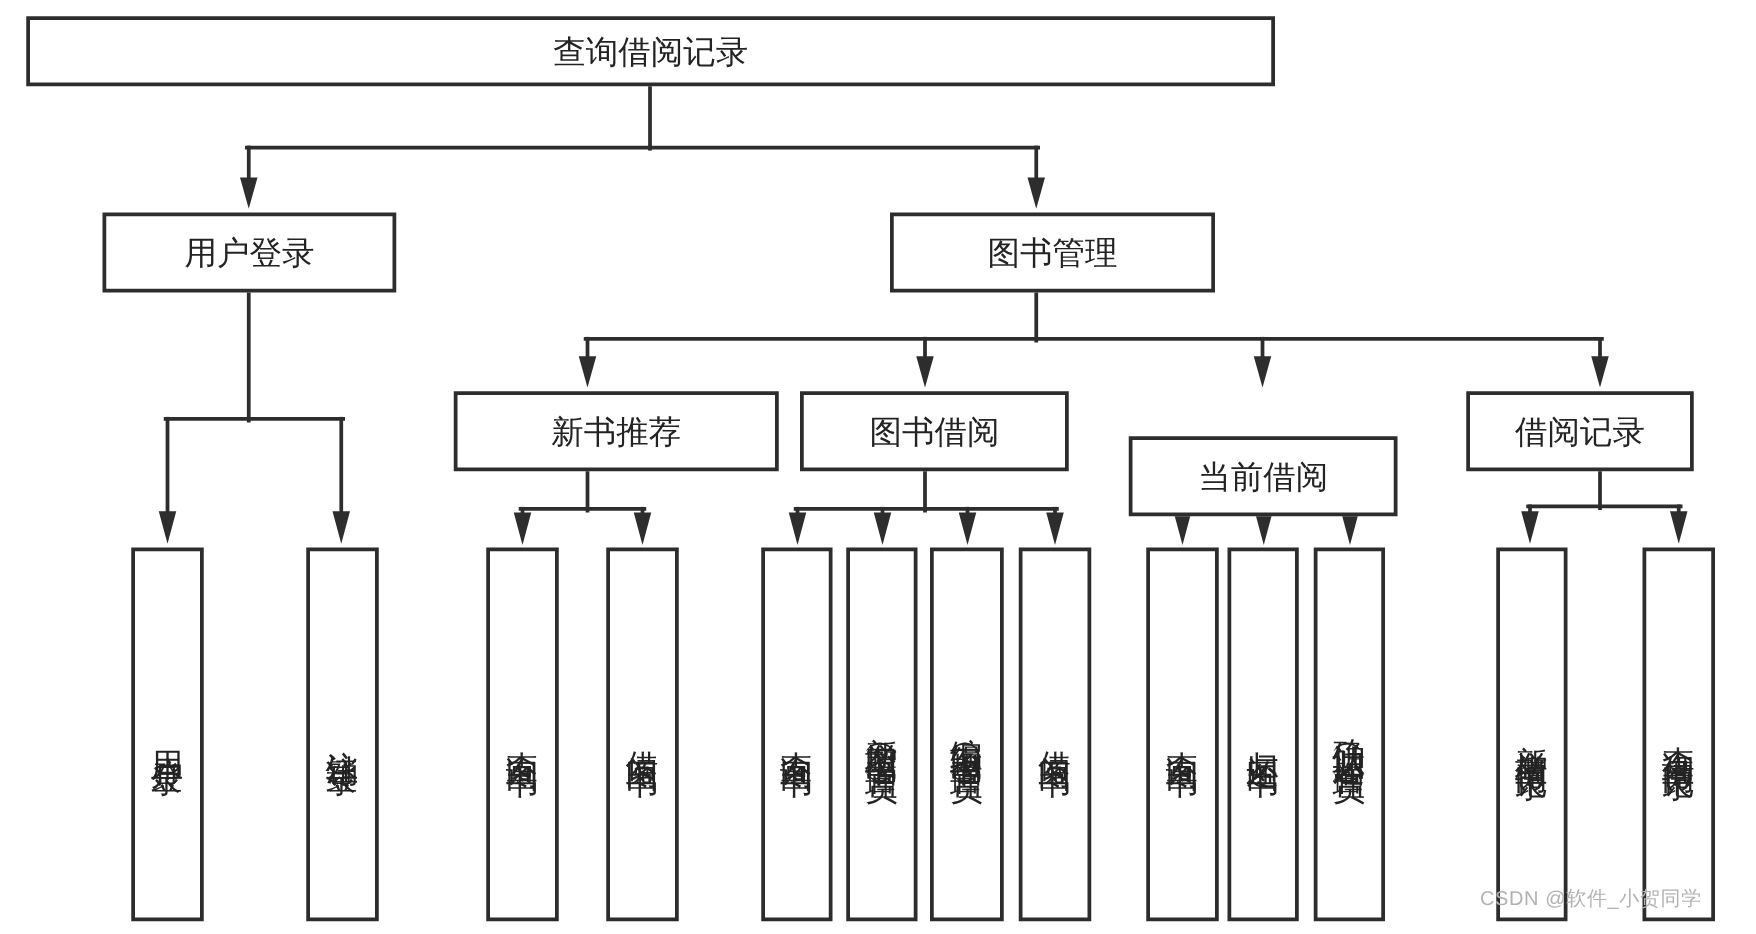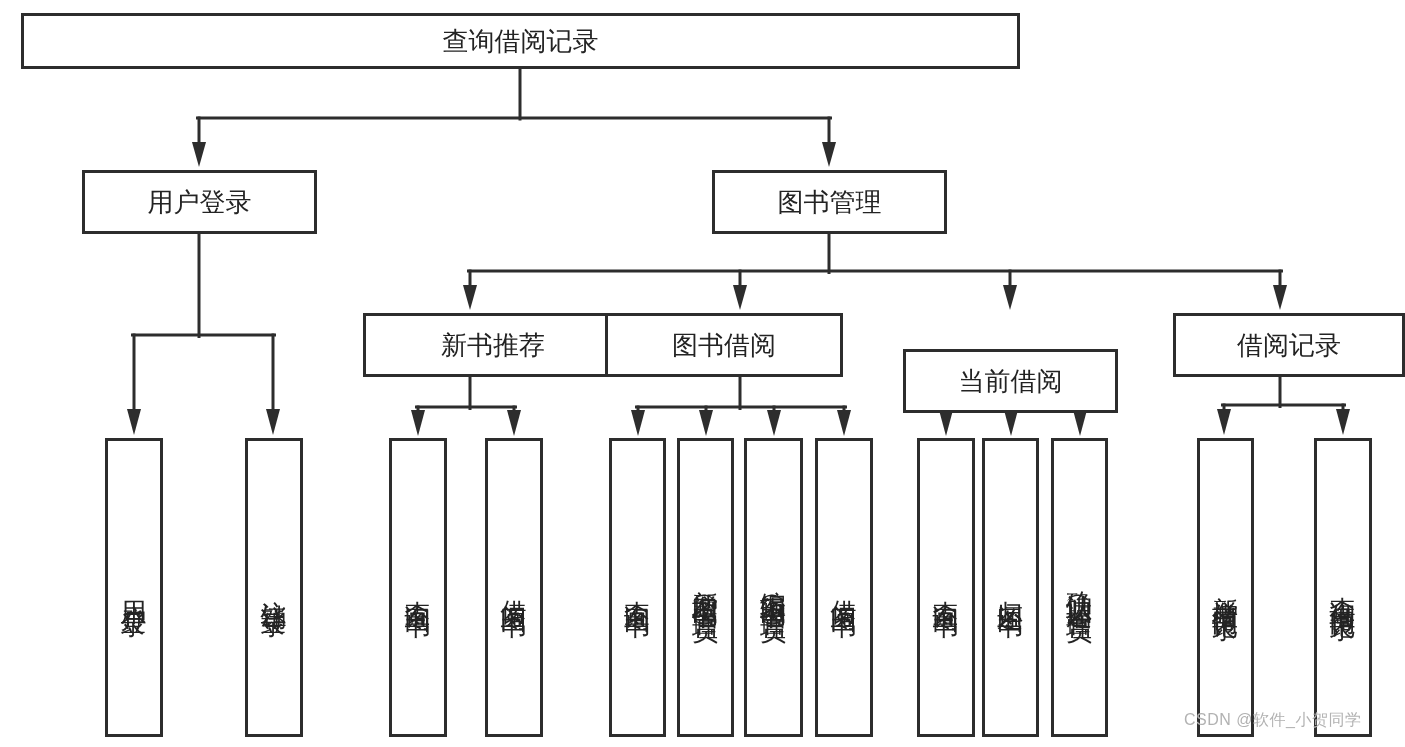--- a/index.html
+++ b/index.html
@@ -111,26 +111,26 @@
     <line x1="1222.5" y1="405" x2="1344.5" y2="405"></line>
     <line x1="1224" y1="405" x2="1224" y2="412"></line>
     <polygon points="1217,409 1231,409 1224,435"></polygon>
     <line x1="1343" y1="405" x2="1343" y2="412"></line>
     <polygon points="1336,409 1350,409 1343,435"></polygon>
   </svg>
 
   <div class="box h" style="left:21px;top:13px;width:999px;height:56px;">查询借阅记录</div>
 
   <div class="box h" style="left:82px;top:170px;width:235px;height:64px;">用户登录</div>
-  <div class="box h" style="left:712px;top:170px;width:235px;height:64px;">图书管理</div>
+  <div class="box h" style="left:712px;top:170px;width:260px;height:64px;">图书管理</div>
 
   <div class="box h" style="left:363px;top:313px;width:260px;height:64px;">新书推荐</div>
-  <div class="box h" style="left:605px;top:313px;width:238px;height:64px;">图书借阅</div>
+  <div class="box h" style="left:640px;top:313px;width:215px;height:64px;">图书借阅</div>
   <div class="box h" style="left:903px;top:313px;width:215px;height:64px;margin-top:36px;">当前借阅</div>
-  <div class="box h" style="left:1173px;top:313px;width:232px;height:64px;">借阅记录</div>
+  <div class="box h" style="left:1173px;top:313px;width:182px;height:64px;">借阅记录</div>
 
   <div class="box v" style="left:105px;top:438px;width:58px;height:299px;">
     <span class="vtext">用户登录</span>
   </div>
   <div class="box v" style="left:245px;top:438px;width:58px;height:299px;">
     <span class="vtext">注销登录</span>
   </div>
 
   <div class="box v" style="left:389px;top:438px;width:58px;height:299px;">
     <span class="vtext">查询图书</span>

